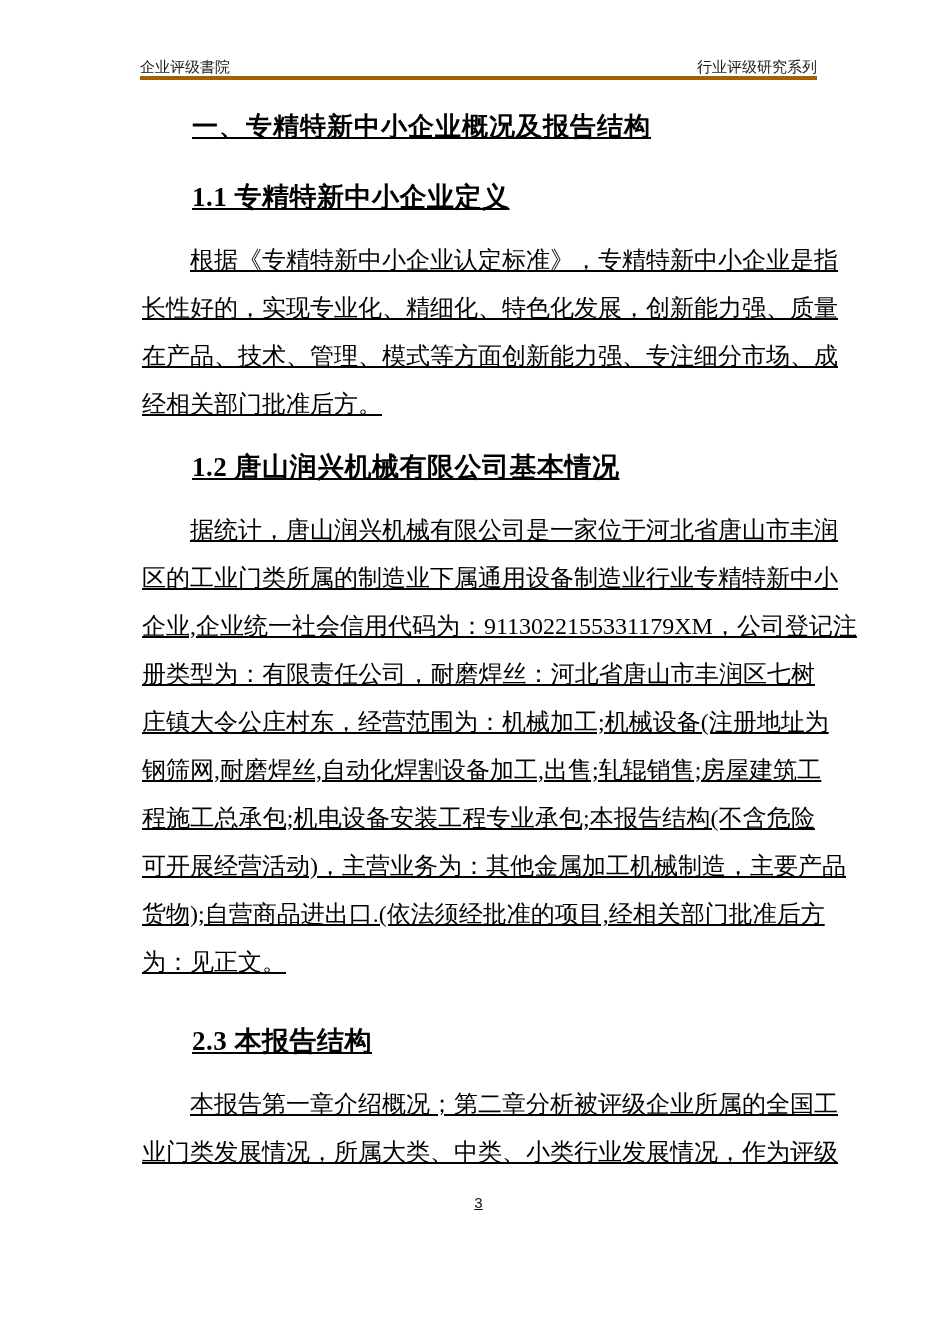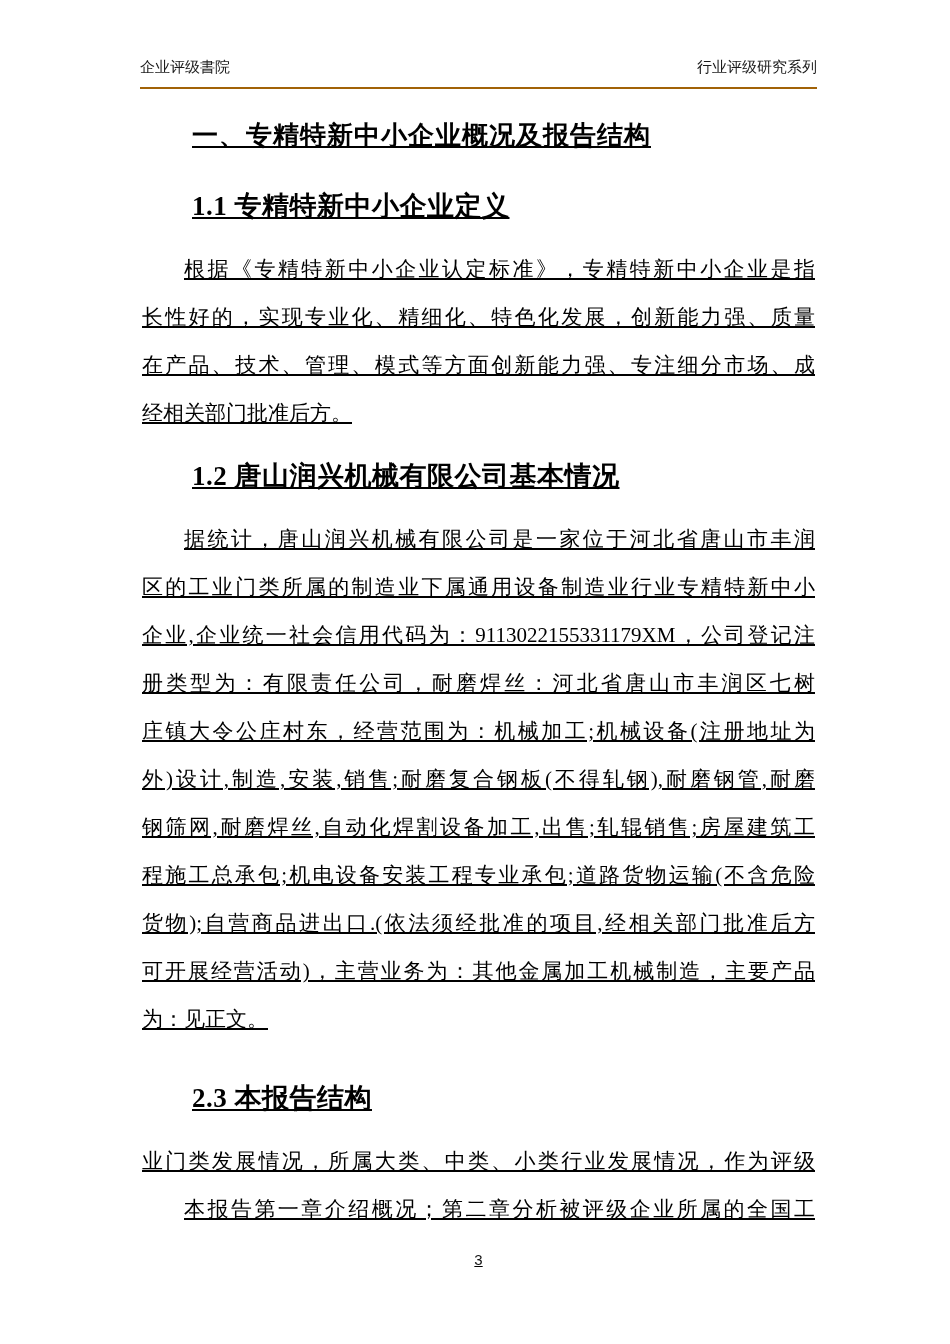--- a/index.html
+++ b/index.html
@@ -25,22 +25,22 @@
   
   .doc-header {
     margin-left: 140px;
     margin-right: 133px;
     padding-top: 58px;
   }
   .doc-header-inner {
     display: flex;
     justify-content: space-between;
     align-items: flex-end;
-    border-bottom: 2px solid #a16207;
-    padding-bottom: 11px;
+    border-bottom: 4px solid #a16207;
+    padding-bottom: 0;
     font-family: "Liberation Sans", "DejaVu Sans", sans-serif;
     font-size: 15px;
     line-height: 18px;
     color: #1a1a1a;
   }
   
   .doc-title {
     margin: 30px 0 0 0;
     padding-left: 50px;
     font-size: 26px;
@@ -55,21 +55,21 @@
     line-height: 26px;
     font-weight: bold;
     letter-spacing: 0.5px;
   }
   .heading-1 { margin-top: 40px; }
   .heading-2 { margin-top: 26px; }
   .heading-3 { margin-top: 42px; }
   
   .paragraph {
     margin-top: 26px;
-    font-size: 21px;
+    font-size: 24px;
     line-height: 48px;
   }
   .line {
     text-align: justify;
     text-align-last: justify;
     white-space: nowrap;
   }
   .line.first {
     text-indent: 2em;
   }
@@ -113,32 +113,31 @@
     </div>
 
     <h2 class="section-heading heading-2">1.2 唐山润兴机械有限公司基本情况</h2>
 
     <div class="paragraph">
       <div class="line first">据统计，唐山润兴机械有限公司是一家位于河北省唐山市丰润</div>
       <div class="line">区的工业门类所属的制造业下属通用设备制造业行业专精特新中小</div>
       <div class="line">企业,企业统一社会信用代码为：9113022155331179XM，公司登记注</div>
       <div class="line">册类型为：有限责任公司，耐磨焊丝：河北省唐山市丰润区七树</div>
       <div class="line">庄镇大令公庄村东，经营范围为：机械加工;机械设备(注册地址为</div>
-      <div class="line">外)设计,制造,安装,销售;耐磨复合钢板(不得轧钢),耐磨钢管,耐磨</div>
       <div class="line">钢筛网,耐磨焊丝,自动化焊割设备加工,出售;轧辊销售;房屋建筑工</div>
-      <div class="line">程施工总承包;机电设备安装工程专业承包;道路货物运输(不含危险</div>
+      <div class="line">程施工总承包;机电设备安装工程专业承包;本报告结构(不含危险</div>
+      <div class="line">可开展经营活动)，主营业务为：其他金属加工机械制造，主要产品</div>
       <div class="line">货物);自营商品进出口.(依法须经批准的项目,经相关部门批准后方</div>
-      <div class="line">可开展经营活动)，主营业务为：其他金属加工机械制造，主要产品</div>
       <div class="line plain">为：见正文。</div>
     </div>
 
     <h2 class="section-heading heading-3">2.3 本报告结构</h2>
 
     <div class="paragraph">
+      <div class="line first">本报告第一章介绍概况；第二章分析被评级企业所属的全国工</div>
       <div class="line">业门类发展情况，所属大类、中类、小类行业发展情况，作为评级</div>
-      <div class="line first">本报告第一章介绍概况；第二章分析被评级企业所属的全国工</div>
     </div>
 
     <div class="page-footer">3</div>
 
   </div>
 
 </div>
 
 </body></html>

